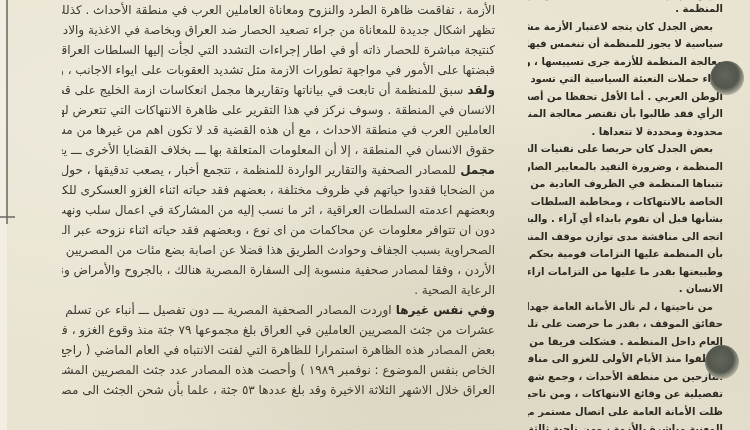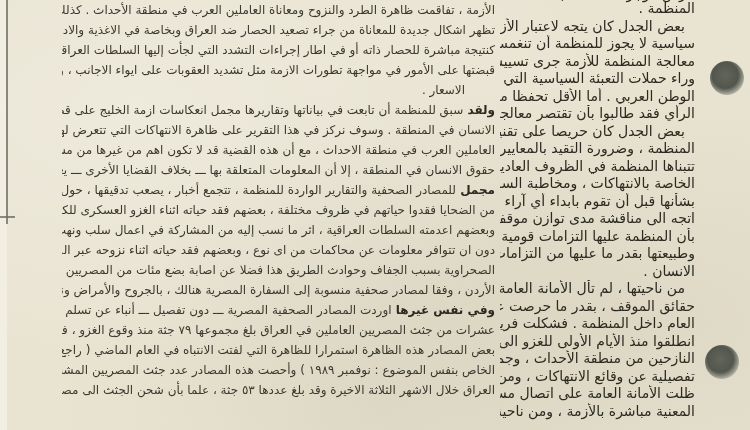--- a/index.html
+++ b/index.html
@@ -19,21 +19,21 @@
   .edge-line{position:absolute;left:6px;top:0;width:2px;height:224px;background:var(--edgeLine,#6f6e66);opacity:.8;}
   .edge-tick{position:absolute;left:0;top:216px;width:15px;height:2px;background:var(--edgeLine,#6f6e66);opacity:.8;}
   
   .hole{position:absolute;width:34px;height:34px;border-radius:50%;
     background:radial-gradient(circle at 45% 42%, #62655a 0%, #53564c 48%, #888b7e 62%, #bcbaa9 74%, rgba(233,228,210,0) 84%);}
   .hole.top{left:710px;top:61px;}
   .hole.bottom{left:705px;top:345px;}
   
   .col{position:absolute;top:0;height:430px;overflow:hidden;direction:rtl;}
   .col-wide{left:62px;width:433px;font-size:12px;line-height:20px;color:var(--inkLight,#3b382f);font-weight:400;}
-  .col-narrow{left:500px;width:195px;font-size:14px;line-height:17.5px;color:var(--inkDark,#2b2920);font-weight:400;}
+  .col-narrow{left:528px;width:195px;font-size:10px;line-height:17.5px;color:var(--inkDark,#2b2920);font-weight:700;}
   .line{
     text-align:justify;text-align-last:justify;
     white-space:nowrap;overflow:hidden;
   }
   .line.para-end{text-align-last:right;}
   .line.indent{padding-right:10px;}
   .line.indent-deep{padding-right:30px;}
   .line .lead{font-weight:700;color:var(--inkDark,#2b2920);}
   .line.clipped-top{position:absolute;top:-14px;right:0;left:0;}
 </style>
@@ -43,46 +43,47 @@
 <div class="page">
   <div class="edge-strip"></div>
   <div class="edge-line"></div>
   <div class="edge-tick"></div>
 
   <div class="col col-wide" id="col-left">
       <div class="line">الأزمة ، تفاقمت ظاهرة الطرد والنزوح ومعاناة العاملين العرب في منطقة الأحداث . كذلك بدأت</div>
       <div class="line">تظهر اشكال جديدة للمعاناة من جراء تصعيد الحصار ضد العراق وبخاصة في الاغذية والادوية سواء</div>
       <div class="line">كنتيجة مباشرة للحصار ذاته أو في اطار إجراءات التشدد التي لجأت إليها السلطات العراقية لاحكام</div>
       <div class="line">قبضتها على الأمور في مواجهة تطورات الازمة مثل تشديد العقوبات على ايواء الاجانب ، والتلاعب في</div>
-      <div class="line para-end indent-deep">الاسعار .</div>
       <div class="line"><span class="lead">ولقد </span>سبق للمنظمة أن تابعت في بياناتها وتقاريرها مجمل انعكاسات ازمة الخليج على قضايا حقوق</div>
       <div class="line">الانسان في المنطقة . وسوف نركز في هذا التقرير على ظاهرة الانتهاكات التي تتعرض لها حقوق</div>
       <div class="line">العاملين العرب في منطقة الاحداث ، مع أن هذه القضية قد لا تكون اهم من غيرها من مشكلات</div>
       <div class="line">حقوق الانسان في المنطقة ، إلا أن المعلومات المتعلقة بها ـــ بخلاف القضايا الأخرى ـــ يعتريها قدر كبير</div>
       <div class="line"><span class="lead">مجمل </span>للمصادر الصحفية والتقارير الواردة للمنظمة ، تتجمع أخبار ، يصعب تدقيقها ، حول مئات</div>
       <div class="line">من الضحايا فقدوا حياتهم في ظروف مختلفة ، بعضهم فقد حياته اثناء الغزو العسكرى للكويت ،</div>
       <div class="line">وبعضهم اعدمته السلطات العراقية ، اثر ما نسب إليه من المشاركة في اعمال سلب ونهب في الكويت ،</div>
       <div class="line">دون ان تتوافر معلومات عن محاكمات من اى نوع ، وبعضهم فقد حياته اثناء نزوحه عبر الدروب</div>
       <div class="line">الصحراوية بسبب الجفاف وحوادث الطريق هذا فضلا عن اصابة بضع مئات من المصريين في</div>
       <div class="line">الأردن ، وفقا لمصادر صحفية منسوبة إلى السفارة المصرية هنالك ، بالجروح والأمراض ونقص</div>
+      <div class="line para-end">الرعاية الصحية .</div>
       <div class="line"><span class="lead">وفي نفس غيرها </span>اوردت المصادر الصحفية المصرية ـــ دون تفصيل ـــ أنباء عن تسلم السلطات المصرية</div>
       <div class="line">عشرات من جثث المصريين العاملين في العراق بلغ مجموعها ٧٩ جثة منذ وقوع الغزو ، فيما اعتبرت</div>
       <div class="line">بعض المصادر هذه الظاهرة استمرارا للظاهرة التي لفتت الانتباه في العام الماضي ( راجع تقرير المنظمة</div>
       <div class="line">الخاص بنفس الموضوع : نوفمبر ١٩٨٩ ) وأحصت هذه المصادر عدد جثث المصريين المشحونة من</div>
       <div class="line">العراق خلال الاشهر الثلاثة الاخيرة وقد بلغ عددها ٥٣ جثة ، علما بأن شحن الجثث الى مصر لا يتم في</div>
     </div>
   <div class="col col-narrow" id="col-right">
       <div class="line clipped-top">عرض موجز لما قامت به المنظمة من جهود في شأن</div>
       <div class="line para-end">المنظمة .</div>
       <div class="line indent">بعض الجدل كان يتجه لاعتبار الأزمة مشكلة</div>
       <div class="line">سياسية لا يجوز للمنظمة أن تنغمس فيها ويرى أن</div>
       <div class="line">معالجة المنظمة للأزمة جرى تسييسها ، وأنها انساقت</div>
       <div class="line">وراء حملات التعبئة السياسية التي تسود بعض بلدان</div>
       <div class="line">الوطن العربي . أما الأقل تحفظا من أصحاب هذا</div>
       <div class="line">الرأي فقد طالبوا بأن تقتصر معالجة المنظمة لمسائل</div>
+      <div class="line para-end">محدودة ومحددة لا تتعداها .</div>
       <div class="line indent">بعض الجدل كان حريصا على تقنيات العمل في</div>
       <div class="line">المنظمة ، وضرورة التقيد بالمعايير الصارمة التي</div>
       <div class="line">تتبناها المنظمة في الظروف العادية من تدقيق الأخبار</div>
       <div class="line">الخاصة بالانتهاكات ، ومخاطبة السلطات المعنية</div>
       <div class="line">بشأنها قبل أن تقوم بابداء أي آراء . والبعض الآخر</div>
       <div class="line">اتجه الى مناقشة مدى توازن موقف المنظمة وجادل</div>
       <div class="line">بأن المنظمة عليها التزامات قومية بحكم تكوينها</div>
       <div class="line">وطبيعتها بقدر ما عليها من التزامات ازاء قضية حقوق</div>
       <div class="line para-end">الانسان .</div>
       <div class="line indent">من ناحيتها ، لم تأل الأمانة العامة جهدا في تقصي</div>

